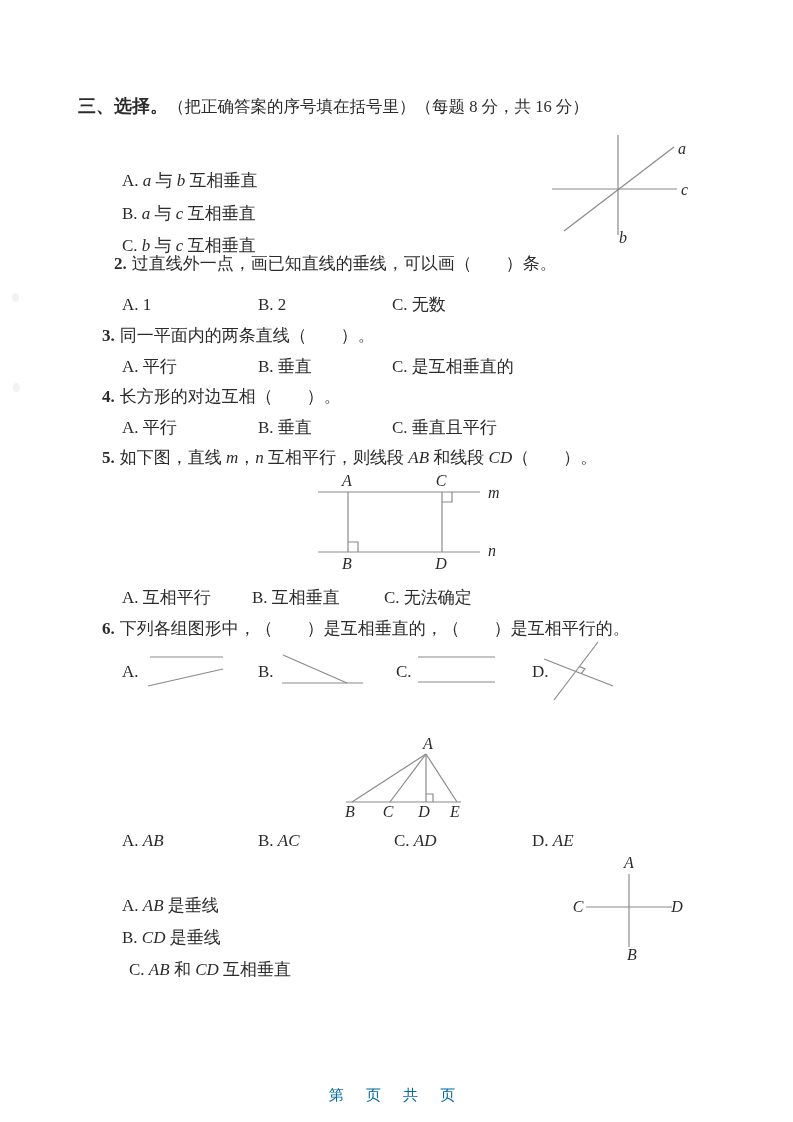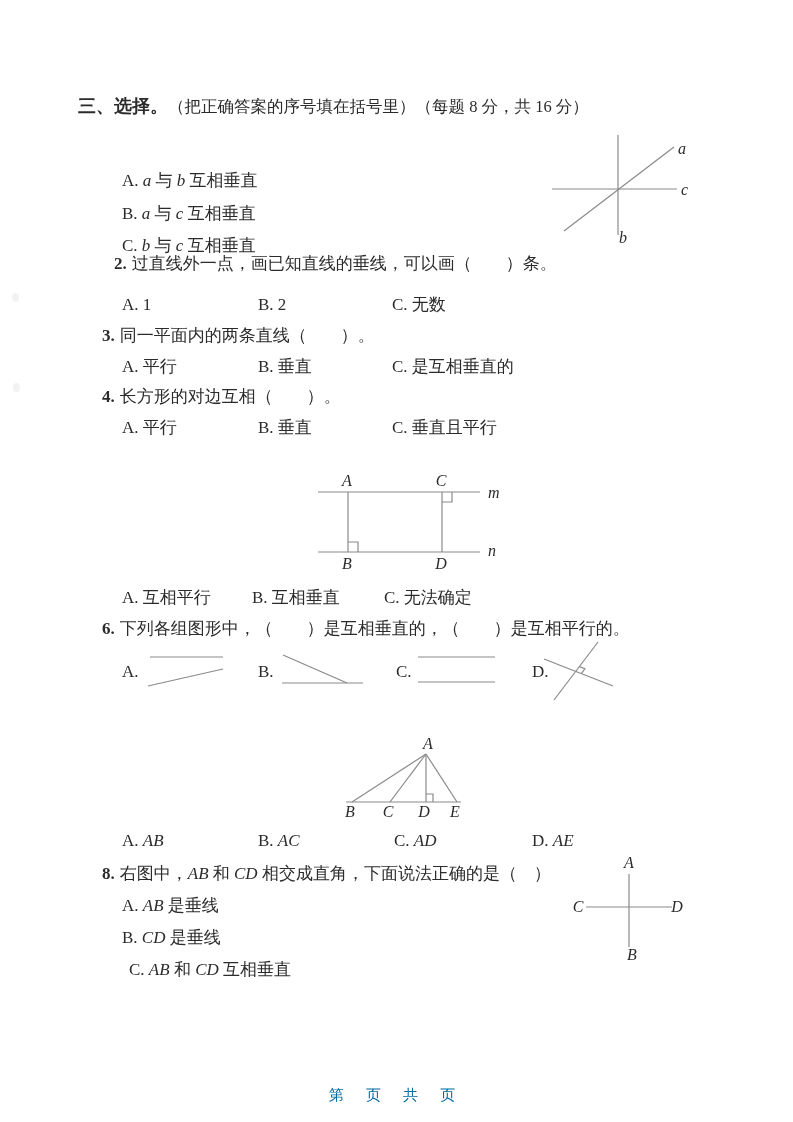--- a/index.html
+++ b/index.html
@@ -65,20 +65,23 @@
   <div class="line" style="left:258px;top:357px;">B. 垂直</div>
   <div class="line" style="left:392px;top:357px;">C. 是互相垂直的</div>
 
   <div class="line" style="left:102px;top:387px;">
     <span class="qnum">4.</span><span>长方形的对边互相（　　）。</span>
   </div>
   <div class="line" style="left:122px;top:418px;">A. 平行</div>
   <div class="line" style="left:258px;top:418px;">B. 垂直</div>
   <div class="line" style="left:392px;top:418px;">C. 垂直且平行</div>
 
+  <div class="line" style="left:102px;top:448px;">
+    <span class="qnum">5.</span><span><span>如下图，直线 </span><span class="var">m</span><span>，</span><span class="var">n</span><span> 互相平行，则线段 </span><span class="var">AB</span><span> 和线段 </span><span class="var">CD</span><span>（　　）。</span></span>
+  </div>
 
   <svg class="fig" style="left:310px;top:468px;" width="200" height="104">
     <path d="M8,24 L170,24"></path>
     <path d="M8,84 L170,84"></path>
     <path d="M38,24 L38,84"></path>
     <path d="M132,24 L132,84"></path>
     <path d="M142,24 L142,34 L132,34"></path>
     <path d="M48,84 L48,74 L38,74"></path>
     <text class="figlabel" x="37" y="18" text-anchor="middle">A</text>
     <text class="figlabel" x="131" y="18" text-anchor="middle">C</text>
@@ -130,23 +133,20 @@
     <text class="figlabel" x="50" y="80" text-anchor="middle">C</text>
     <text class="figlabel" x="86" y="80" text-anchor="middle">D</text>
     <text class="figlabel" x="117" y="80" text-anchor="middle">E</text>
   </svg>
 
   <div class="line" style="left:122px;top:831px;"><span>A. </span><span class="var">AB</span></div>
   <div class="line" style="left:258px;top:831px;"><span>B. </span><span class="var">AC</span></div>
   <div class="line" style="left:394px;top:831px;"><span>C. </span><span class="var">AD</span></div>
   <div class="line" style="left:532px;top:831px;"><span>D. </span><span class="var">AE</span></div>
 
-  <div class="line" style="left:102px;top:864px;">
-    <span class="qnum">8.</span><span><span>右图中，</span><span class="var">AB</span><span> 和 </span><span class="var">CD</span><span> 相交成直角，下面说法正确的是（　）</span></span>
-  </div>
   <div class="line" style="left:122px;top:896px;"><span>A. </span><span class="var">AB</span><span> 是垂线</span></div>
   <div class="line" style="left:122px;top:928px;"><span>B. </span><span class="var">CD</span><span> 是垂线</span></div>
   <div class="line" style="left:129px;top:960px;"><span>C. </span><span class="var">AB</span><span> 和 </span><span class="var">CD</span><span> 互相垂直</span></div>
 
   <svg class="fig" style="left:570px;top:850px;" width="130" height="112">
     <path d="M59,24 L59,97"></path>
     <path d="M16,57 L102,57"></path>
     <text class="figlabel" x="59" y="18" text-anchor="middle">A</text>
     <text class="figlabel" x="62" y="110" text-anchor="middle">B</text>
     <text class="figlabel" x="8" y="62" text-anchor="middle">C</text>

